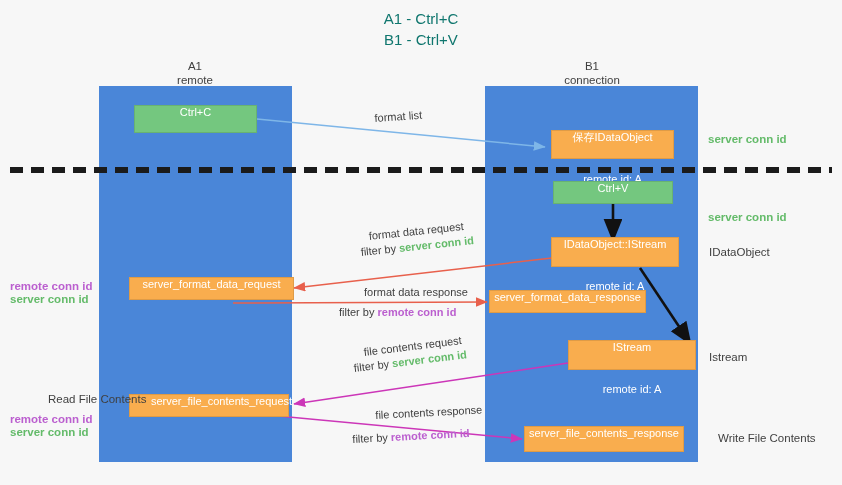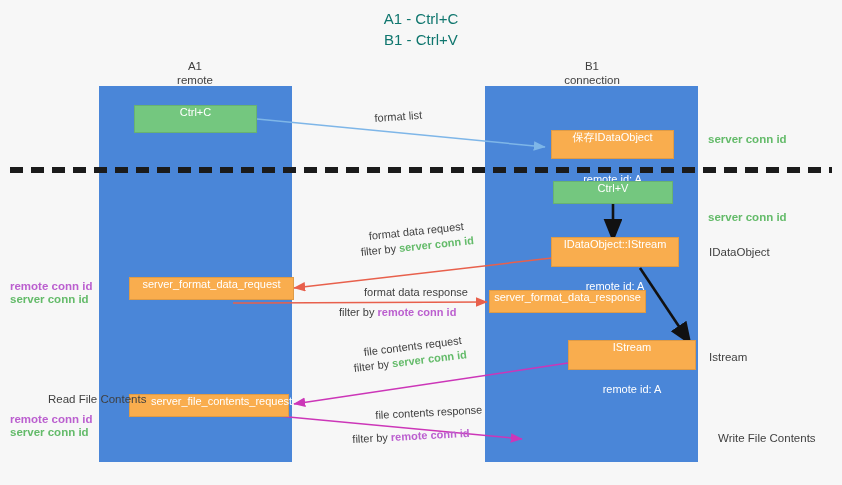--- a/index.html
+++ b/index.html
@@ -144,20 +144,23 @@
   </div>
 
   <div class="box orange" style="left:489px;top:290px;width:157px;height:23px;">
     <div class="l1">server_format_data_response</div>
   </div>
 
   <div class="box orange" style="left:129px;top:394px;width:160px;height:23px;padding-left:25px;">
     <div class="l1">server_file_contents_request</div>
   </div>
 
+  <div class="box orange" style="left:524px;top:426px;width:160px;height:26px;">
+    <div class="l1">server_file_contents_response</div>
+  </div>
 
   <div class="alabel" style="left:374px;top:111px;transform:rotate(-4deg);">format list</div>
 
   <div class="alabel" style="left:368px;top:229px;transform:rotate(-6deg);">format data request</div>
   <div class="alabel" style="left:360px;top:245px;transform:rotate(-6deg);">
     <span class="plain-t">filter by </span><b class="green-t">server conn id</b>
   </div>
 
   <div class="alabel" style="left:364px;top:285px;">format data response</div>
   <div class="alabel" style="left:339px;top:305px;">

